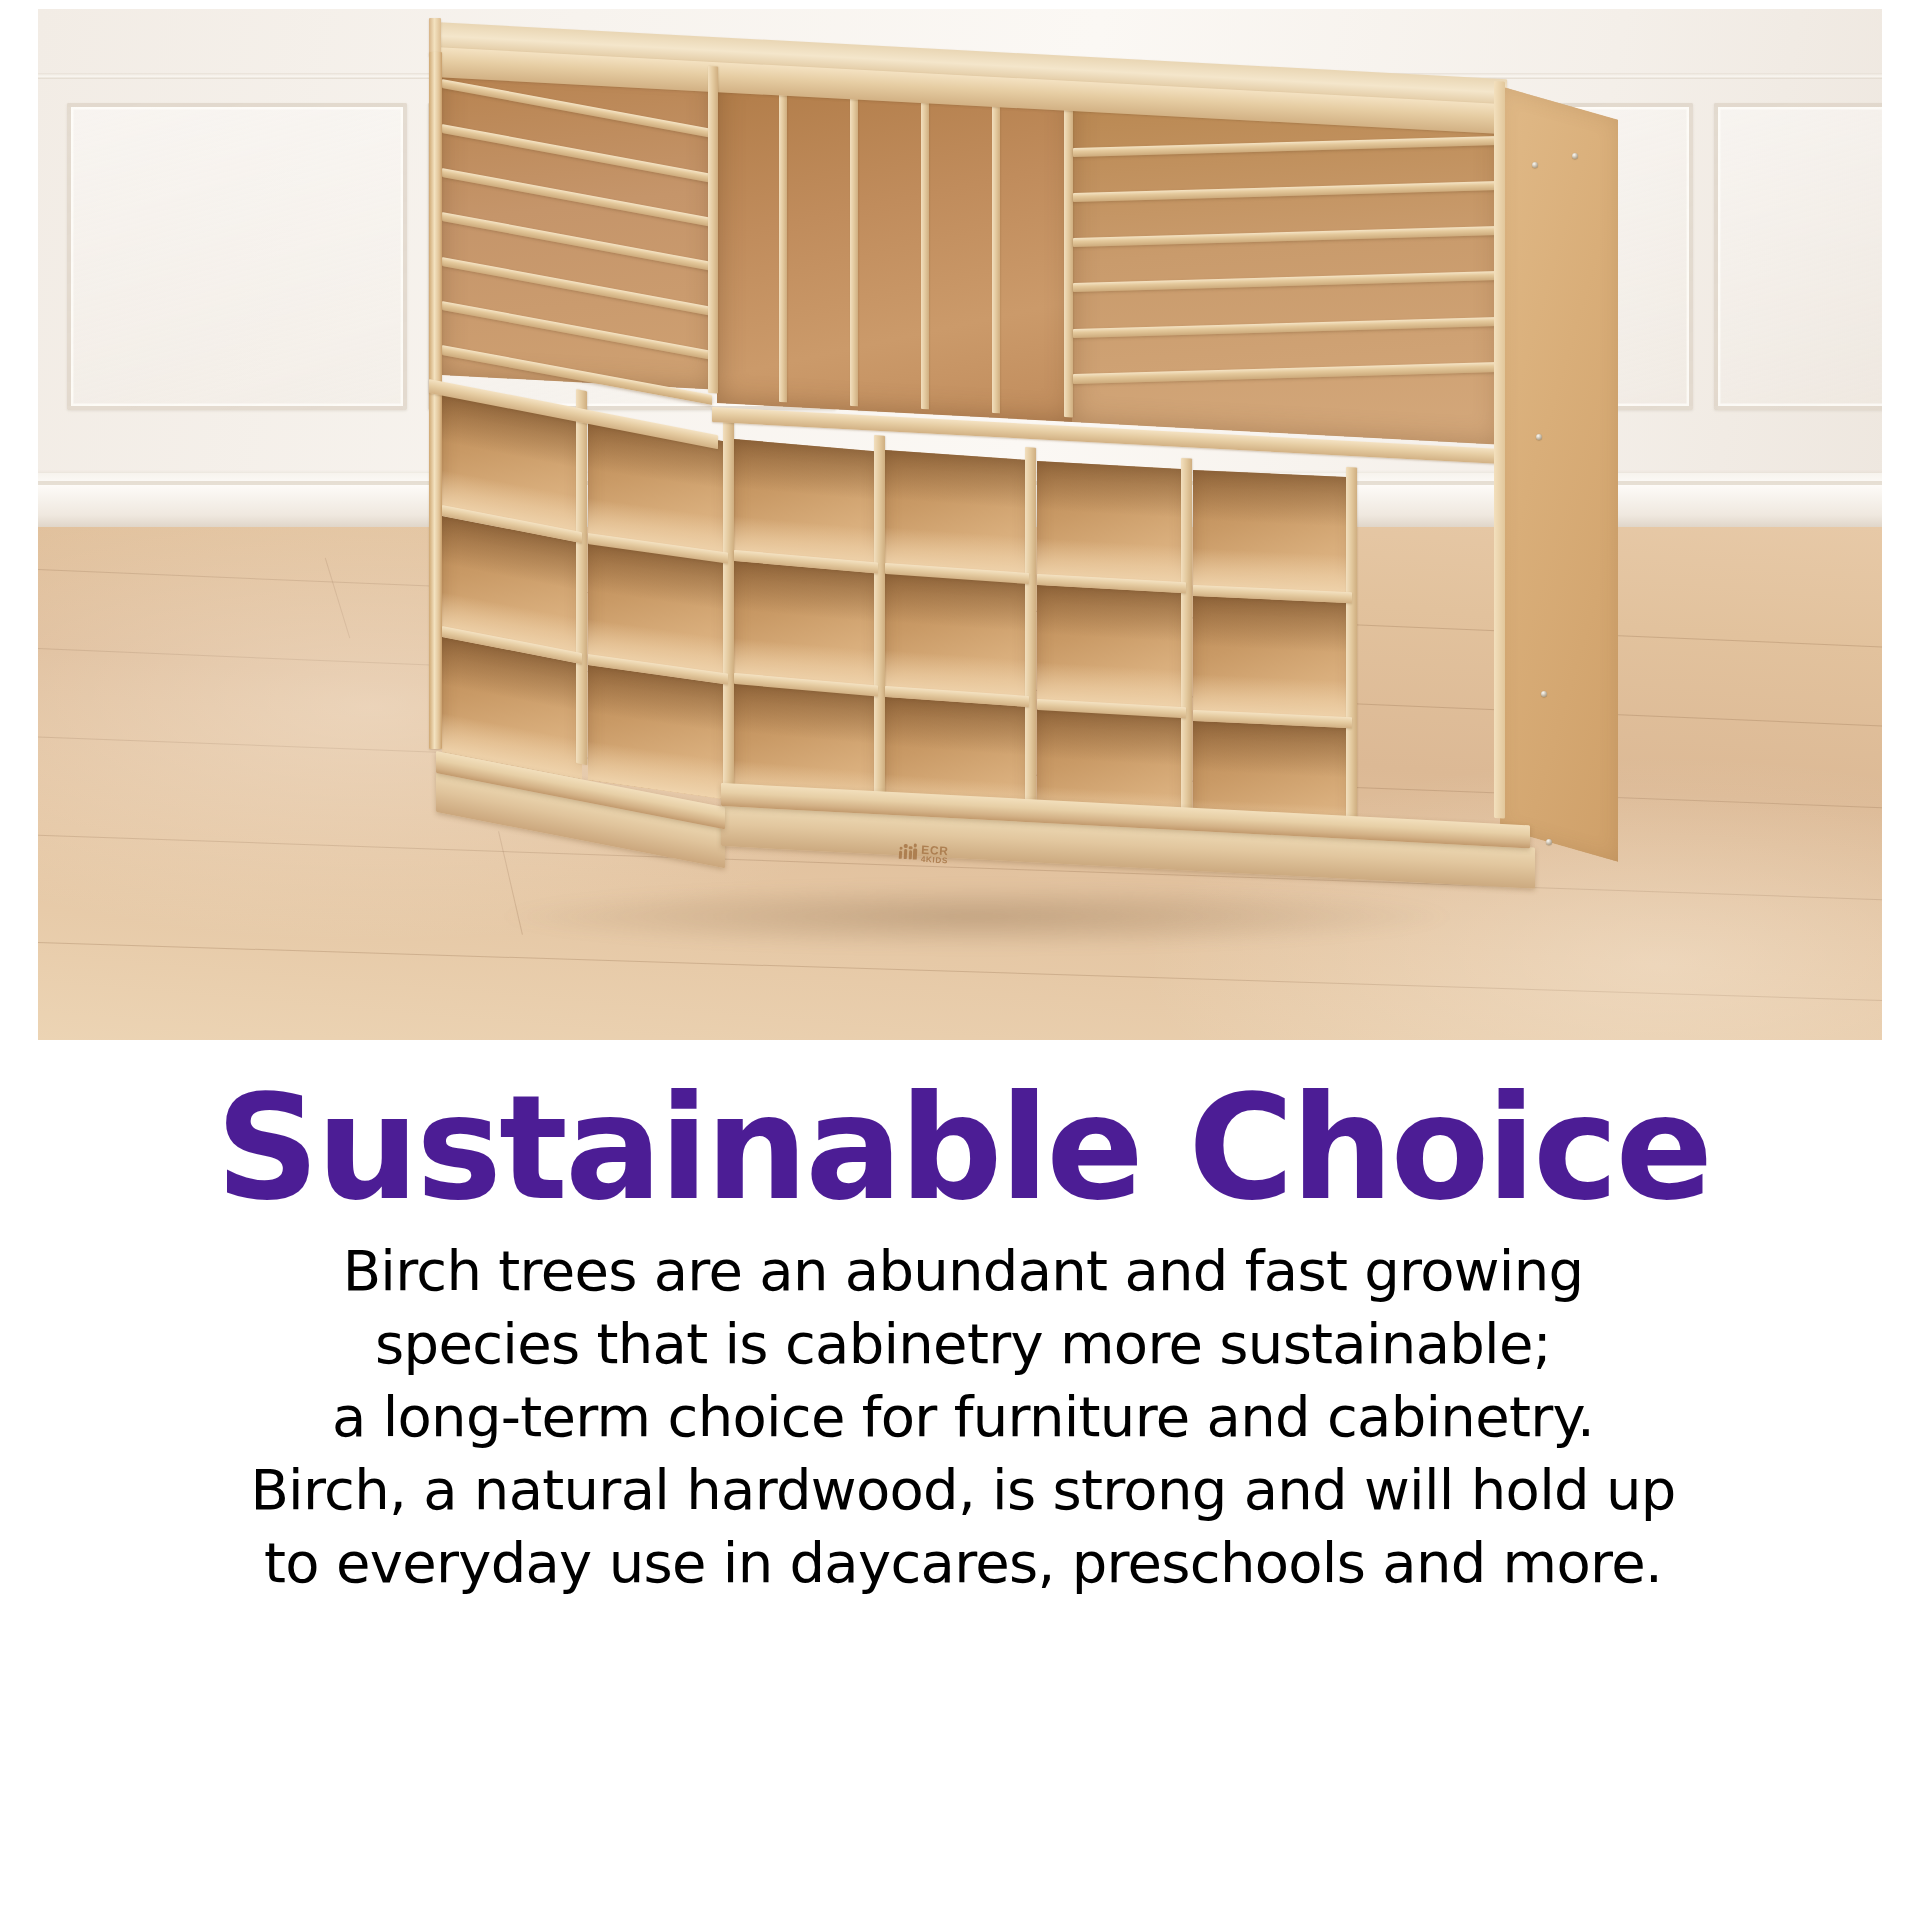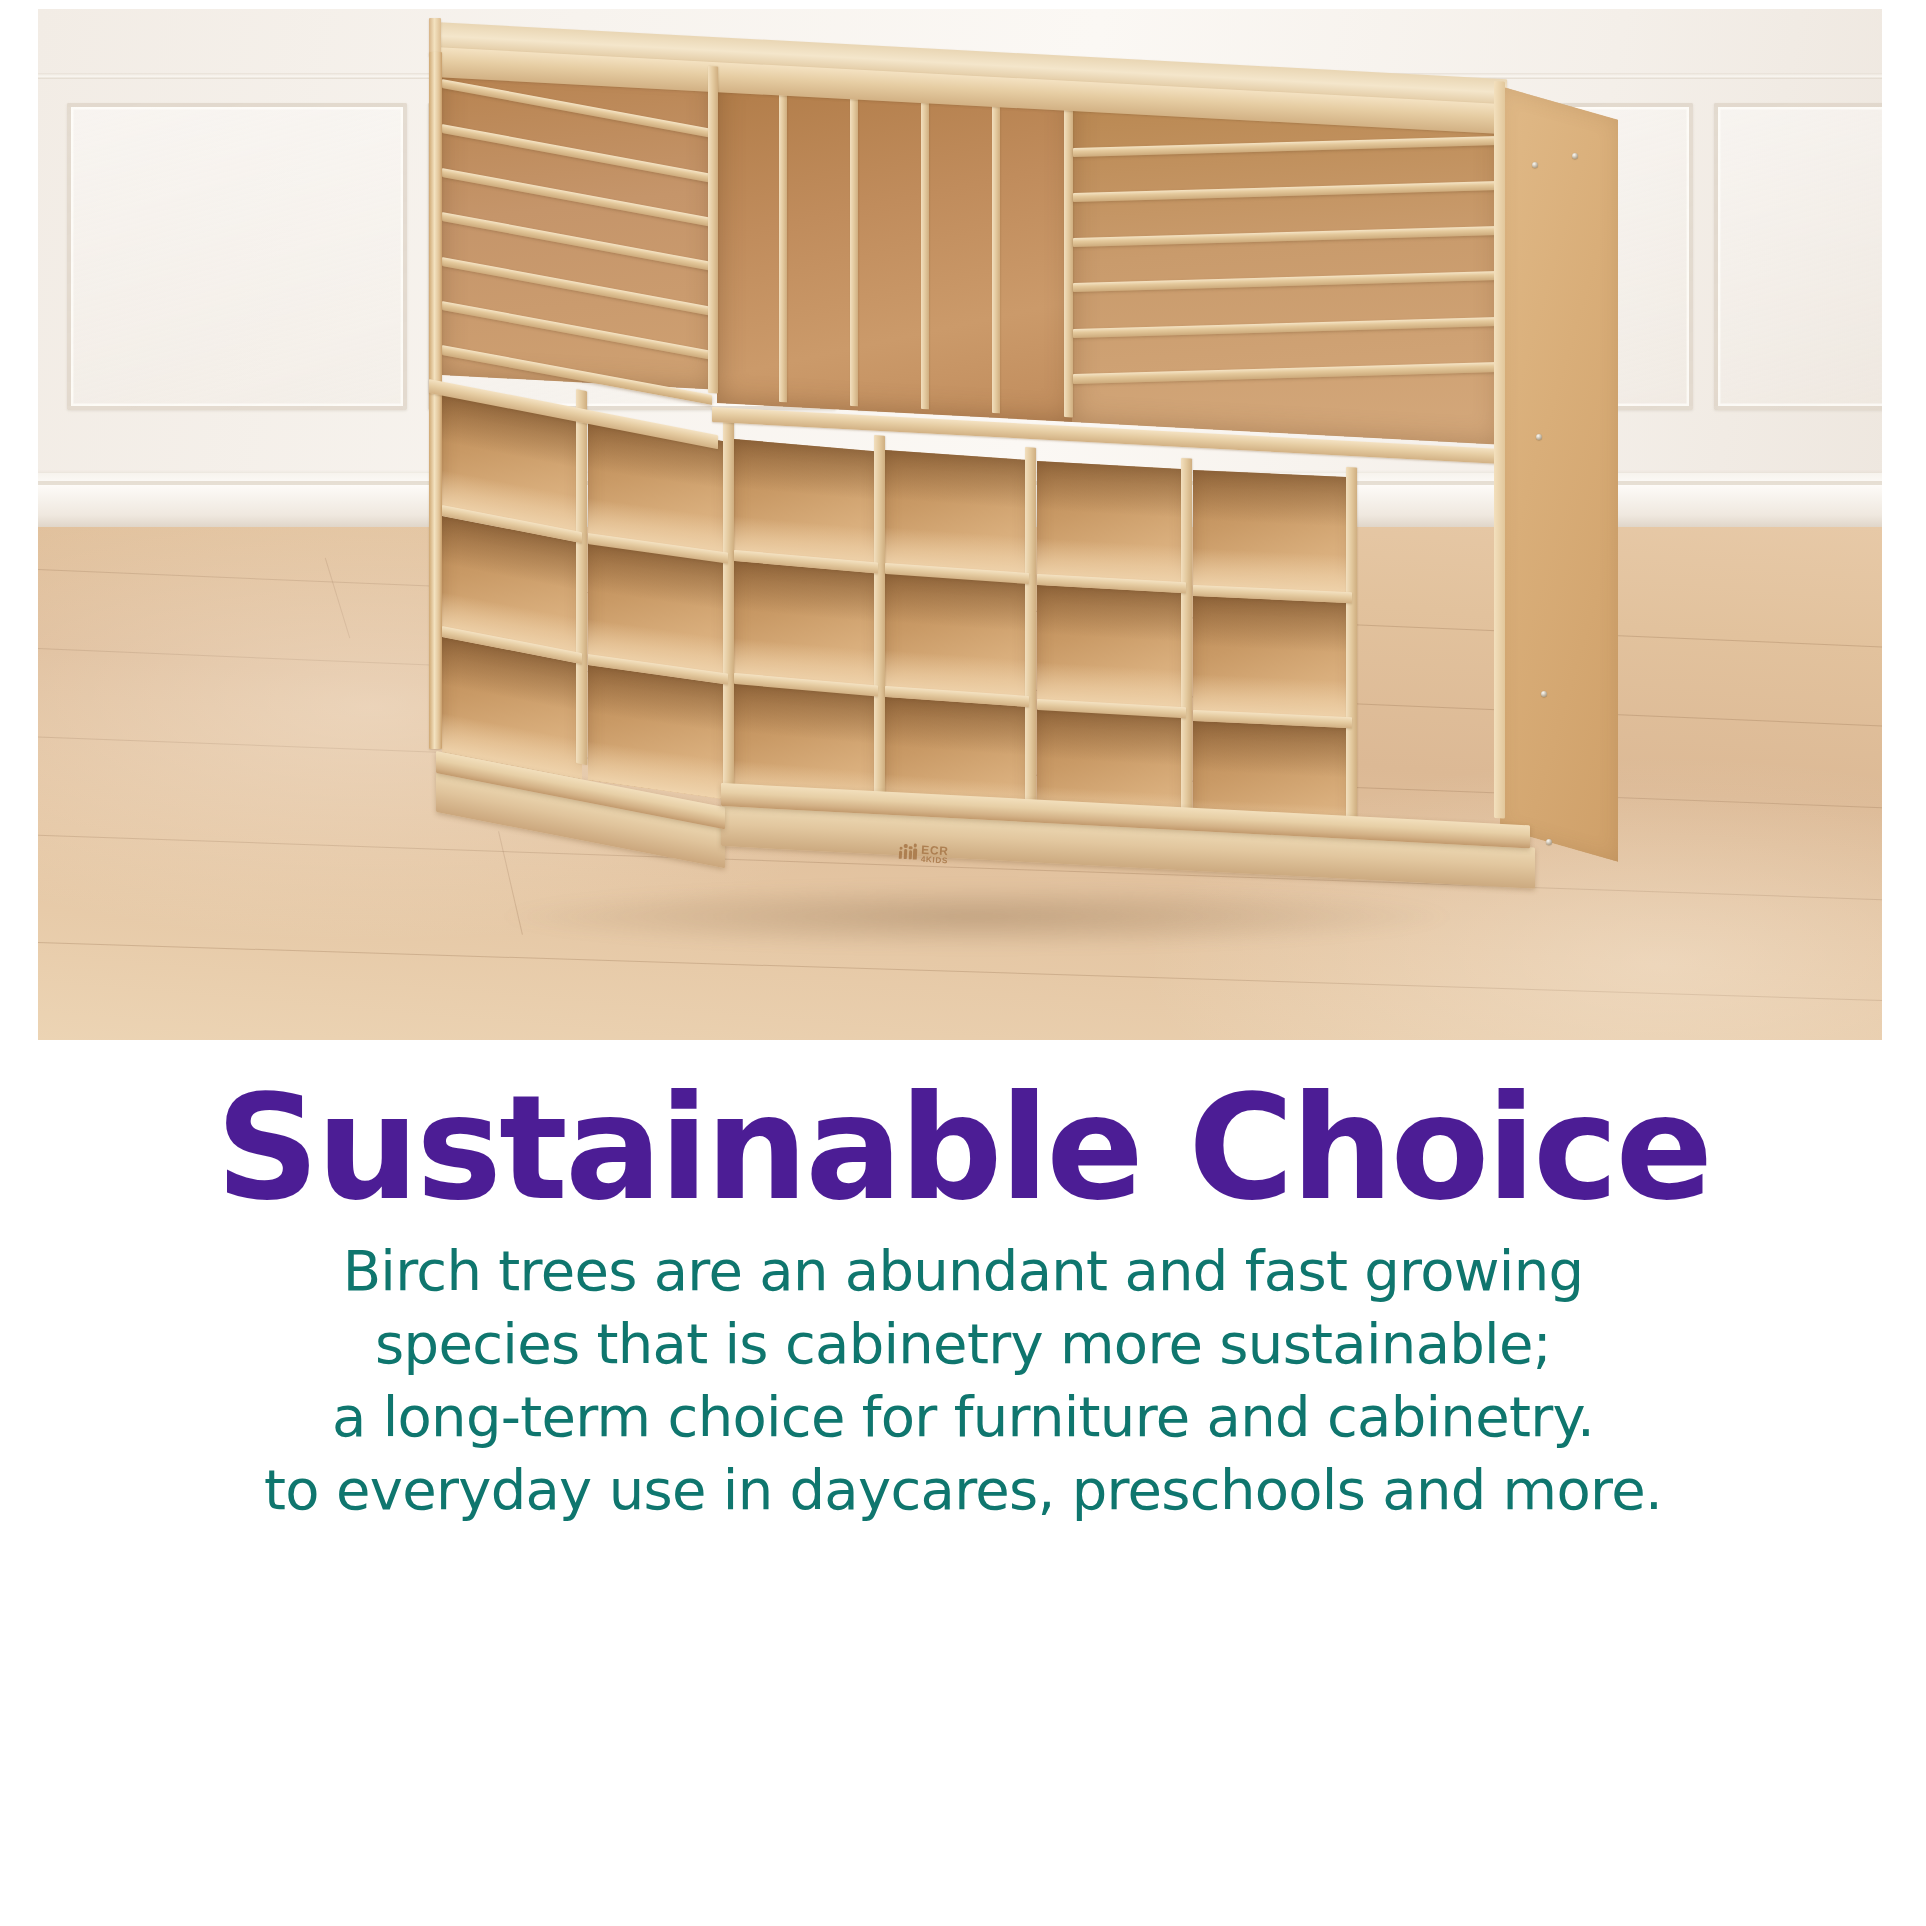--- a/index.html
+++ b/index.html
@@ -249,21 +249,21 @@
     color: #ec8c74;
     margin: 35px 0 0 0;
   }
   .body-copy {
     margin: 11.6px 0 0 0;
     font-family: "DejaVu Sans", sans-serif;
     font-weight: normal;
     font-size: 56px;
     line-height: 1.30;
     letter-spacing: -0.7px;
-    color: #0f766e;
+    color: #000000;
   }
   .body-copy .ln { display: block; }
 </style>
 </head>
 <body>
 
 <div class="photo-card">
 
   <div class="wall">
     <div class="wall-top-rail"></div>
@@ -486,17 +486,18 @@
 
 <div class="text-block">
 
   <h1 class="headline">Sustainable Choice</h1>
 
 
   <p class="body-copy">
     <span class="ln">Birch trees are an abundant and fast growing</span>
     <span class="ln">species that is cabinetry more sustainable;</span>
     <span class="ln">a long-term choice for furniture and cabinetry.</span>
+    <span class="ln">Birch, a natural hardwood, is strong and will hold up</span>
     <span class="ln">to everyday use in daycares, preschools and more.</span>
   </p>
 
 </div>
 
 
 </body></html>

